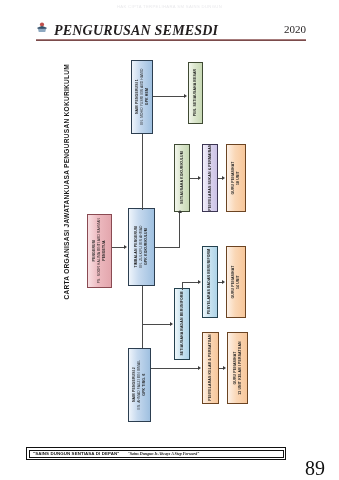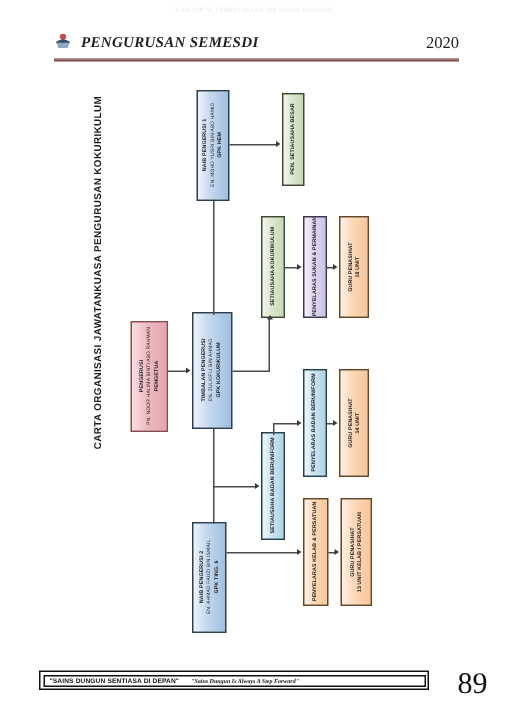--- a/index.html
+++ b/index.html
@@ -42,21 +42,21 @@
     position: absolute;
     left: 0; top: 0;
     width: 12px; height: 12px;
   }
   .hdr-title {
     position: absolute;
     left: 18px; top: 1px;
     font-family: "Liberation Serif", serif;
     font-style: italic;
     font-weight: bold;
-    font-size: 10px;
+    font-size: 14px;
     letter-spacing: 0.2px;
     color: #231f20;
     white-space: nowrap;
   }
   .hdr-year {
     position: absolute;
     right: 0; top: 1px;
     font-family: "Liberation Serif", serif;
     font-size: 11px;
     color: #231f20;
@@ -180,21 +180,21 @@
     font-family: "Liberation Serif", serif;
     font-style: italic;
     font-weight: bold;
     font-size: 4px;
     color: #111;
     white-space: nowrap;
   }
   .page-num {
     position: absolute;
     right: 14px;
-    bottom: 14px;
+    bottom: 2px;
     font-family: "Liberation Serif", serif;
     font-size: 20px;
     color: #111;
     line-height: 1;
   }
 </style>
 </head>
 <body>
 
 <div id="page">

